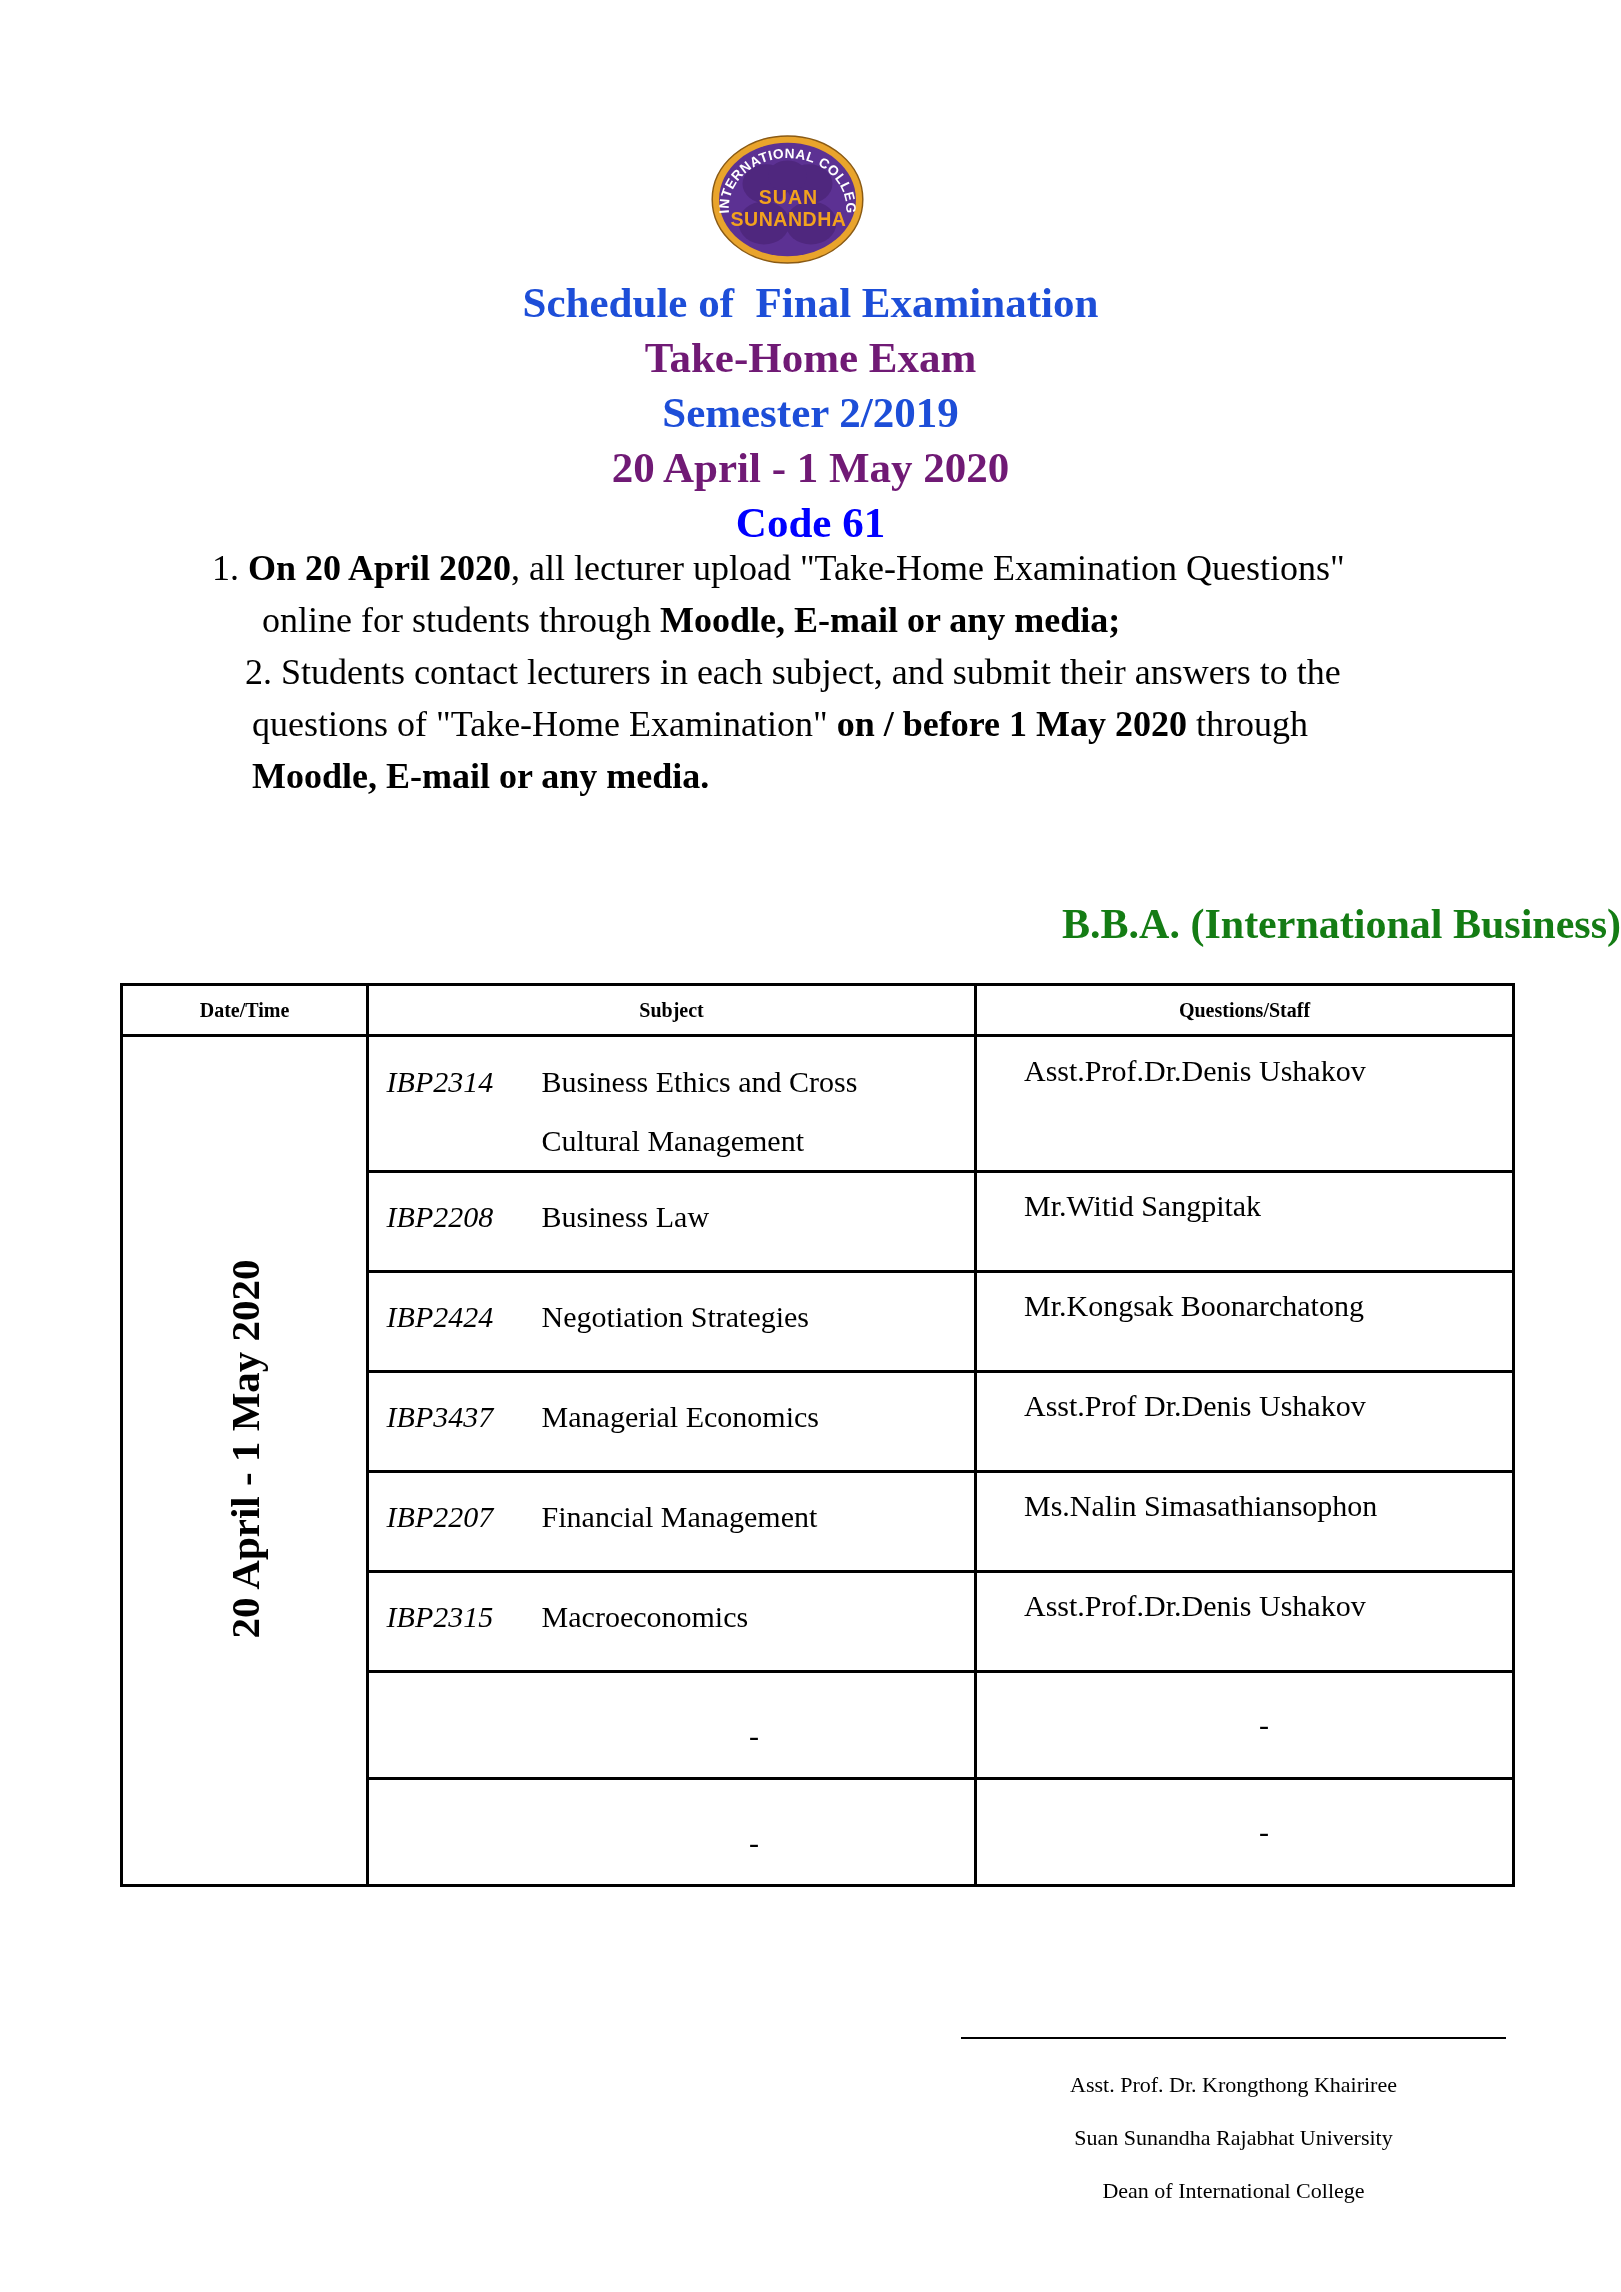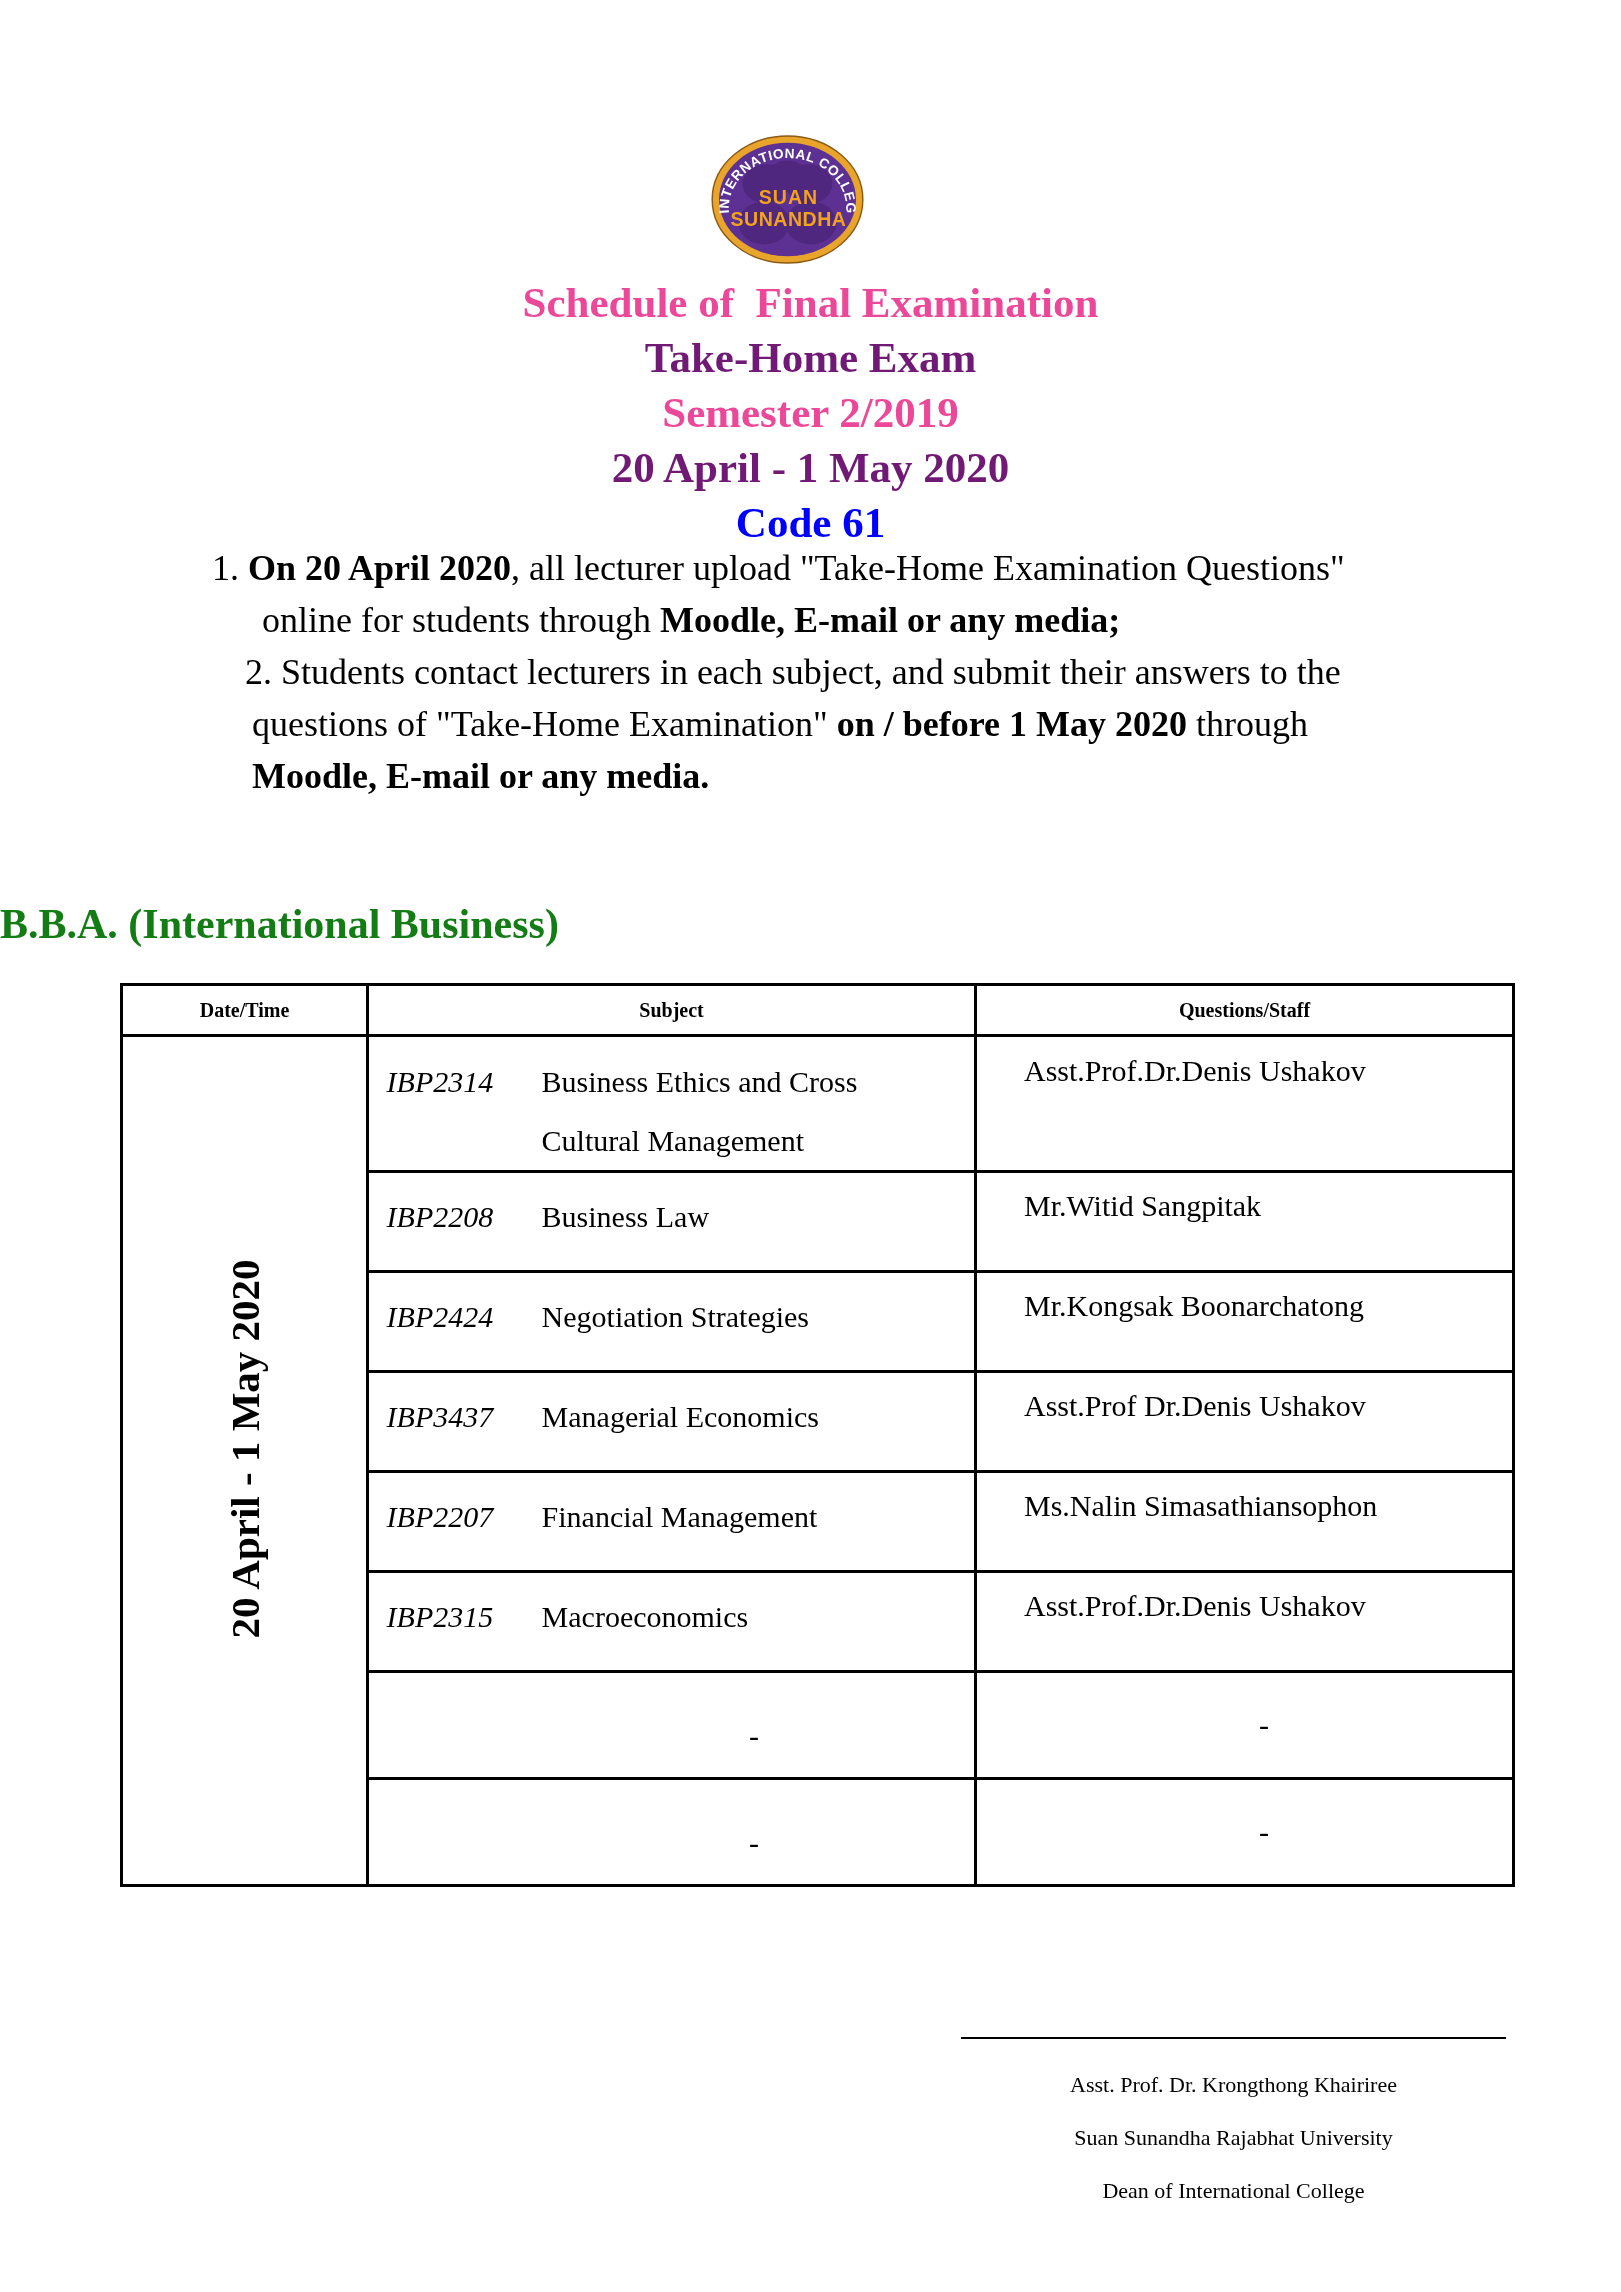--- a/index.html
+++ b/index.html
@@ -10,30 +10,30 @@
     background:#ffffff;
     font-family:"Liberation Serif", serif;
     color:#000000;
     overflow:hidden;
   }
   
   .logo{position:absolute;left:709px;top:133px;width:157px;height:133px;}
   
   .titles{position:absolute;top:275px;left:0;width:1621px;text-align:center;}
   .titles div{font-size:43px;font-weight:bold;line-height:55px;white-space:pre-wrap;}
-  .t-black{color:#ec4899;}
+  .t-black{color:#1d4ed8;}
   .t-red{color:#701a75;}
   .t-blue{color:#0000ff;}
   
   .directions{position:absolute;top:535px;left:0;width:1621px;}
   .dir-heading{margin-left:142px;font-size:37px;font-weight:bold;line-height:53px;}
   .dir-line{font-size:36px;line-height:52px;}
   .dir-line .b{font-weight:bold;}
   
-  .program{position:absolute;top:900px;left:0;width:1621px;text-align:left;
+  .program{position:absolute;top:900px;left:0;width:1621px;text-align:right;
            font-size:42px;font-weight:bold;color:#147c14;}
   
   .examtable{position:absolute;left:120px;top:983px;border-collapse:collapse;
              table-layout:fixed;width:1392px;}
   .examtable th,.examtable td{border:3.9px solid #000;vertical-align:top;padding:0;}
   .examtable th{font-size:20px;font-weight:bold;text-align:center;height:48px;
                 vertical-align:middle;padding:0;}
   .row-n{height:100px;}
   .row-ph{height:107px;}
   .subj{padding:14.7px 7.8px 0 17.6px;font-size:30px;line-height:59px;display:flex;align-items:flex-start;}

